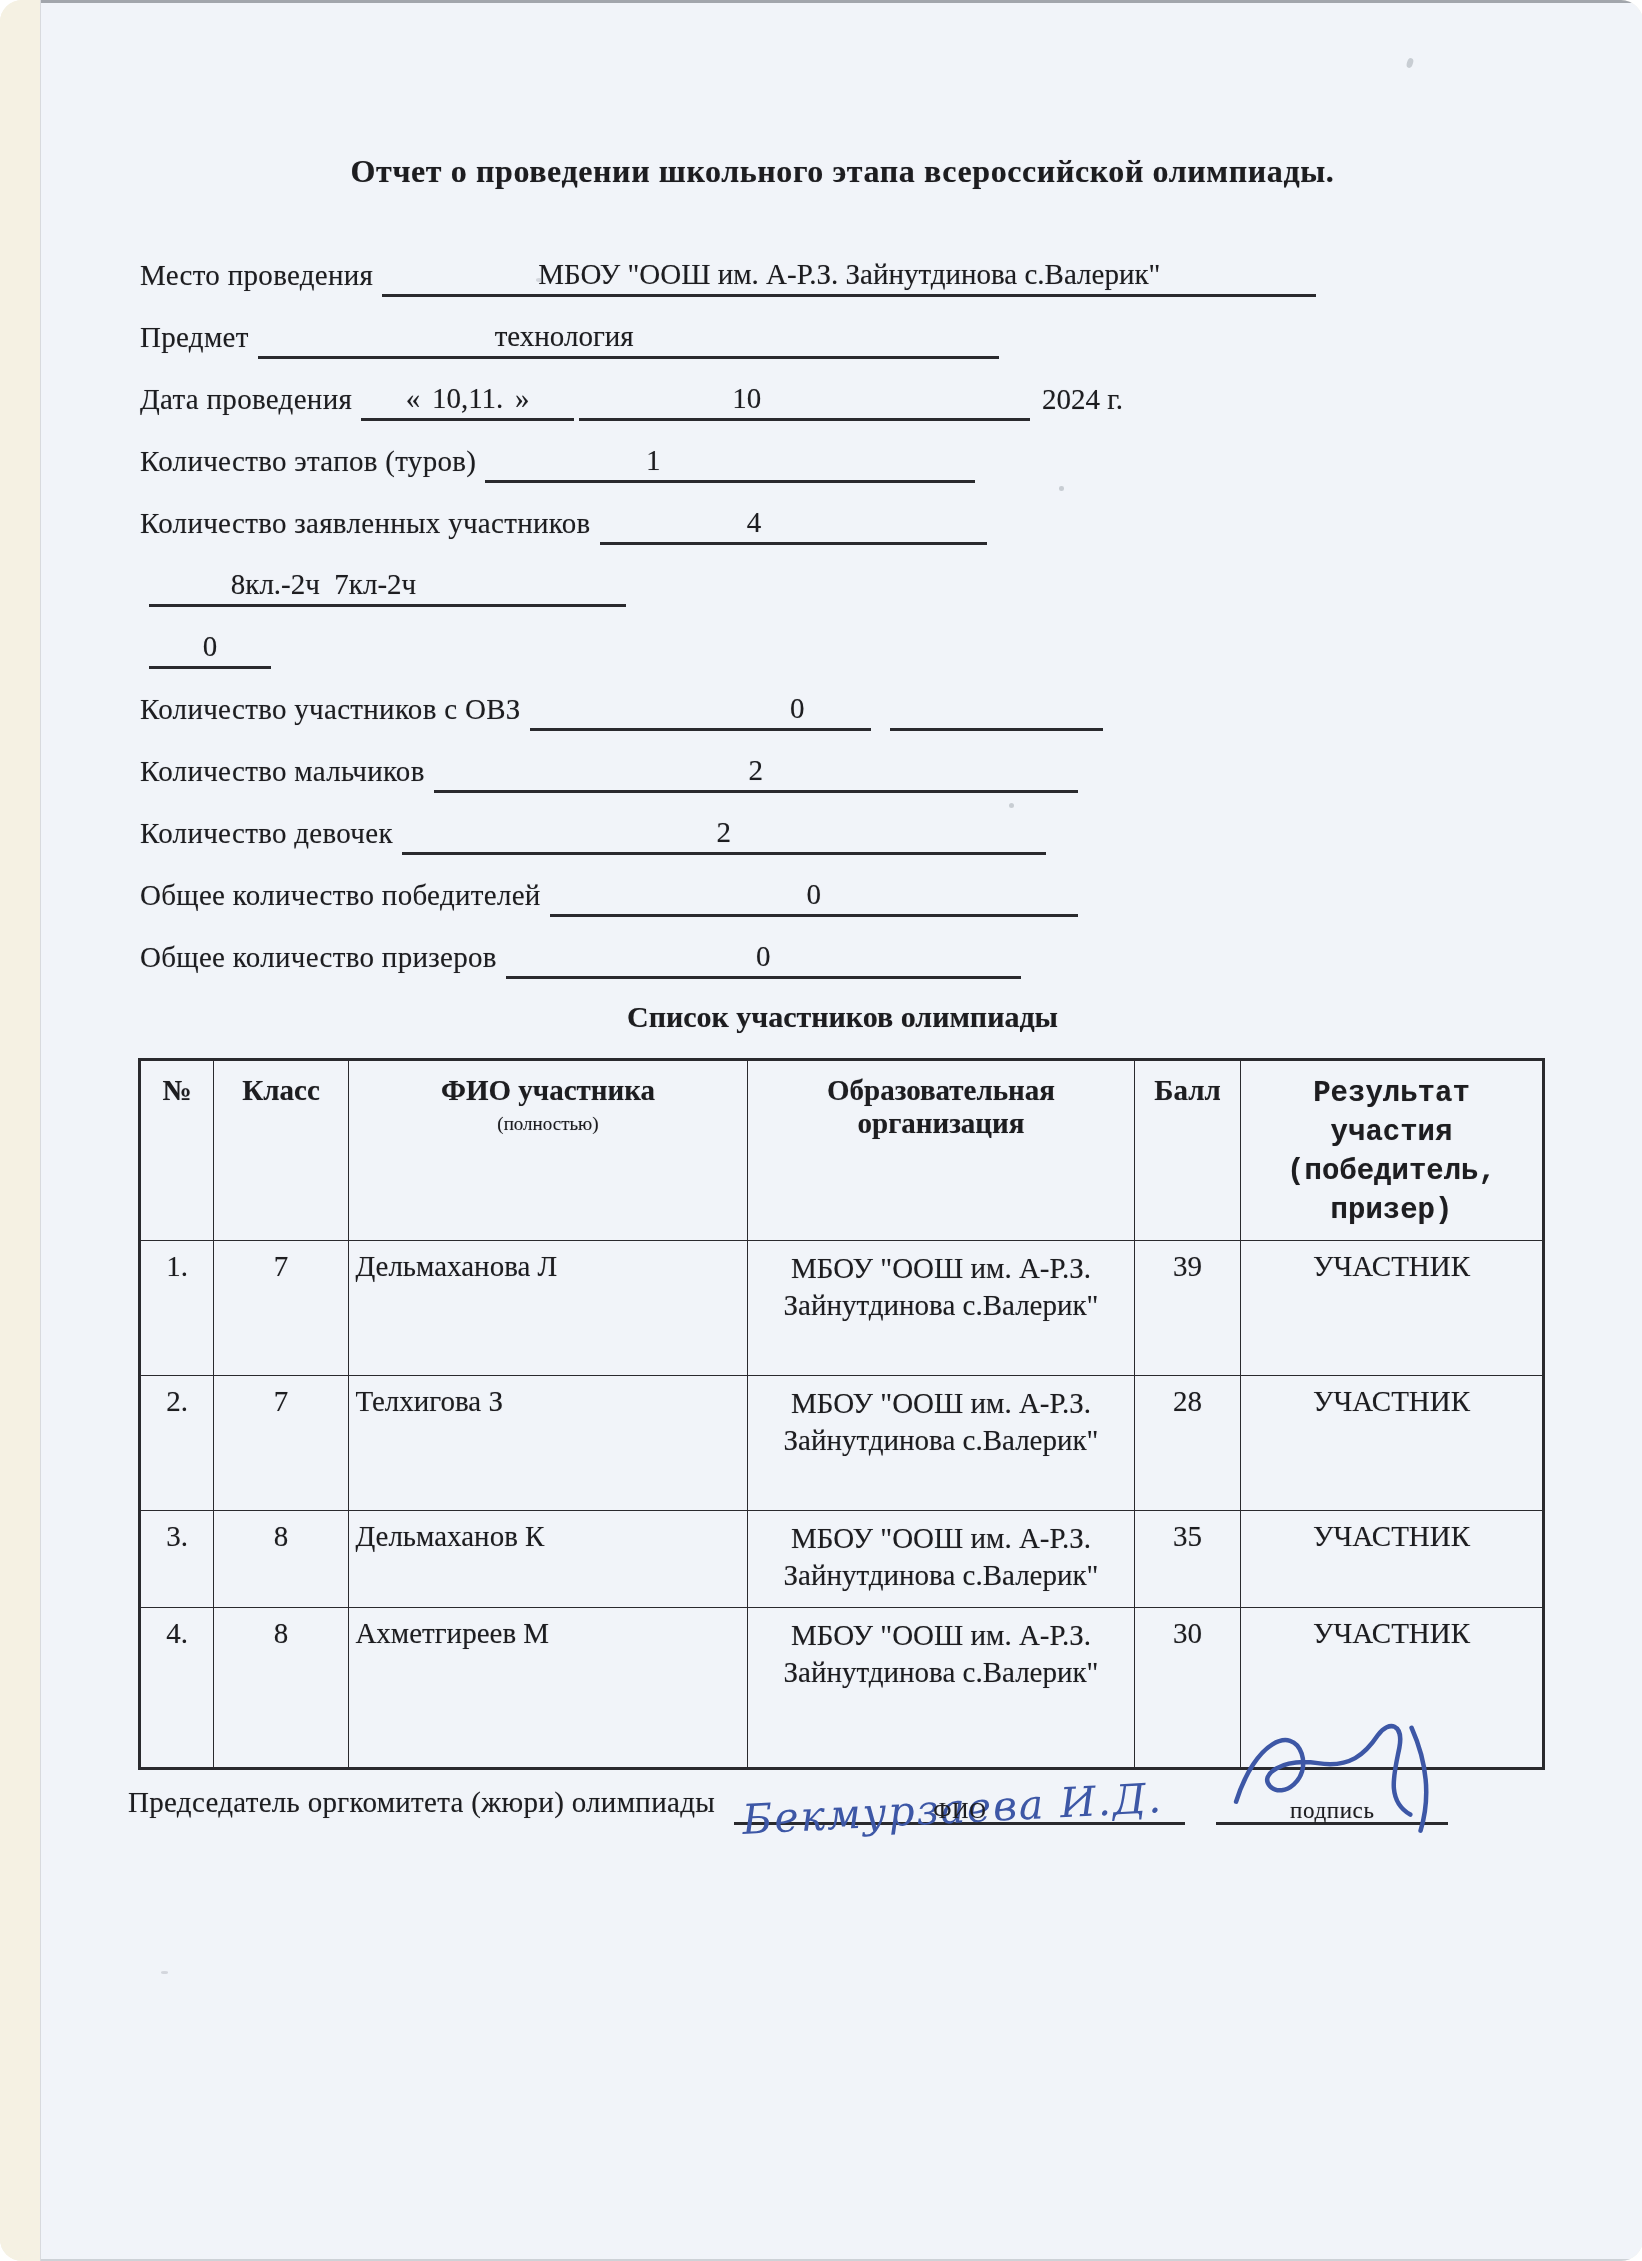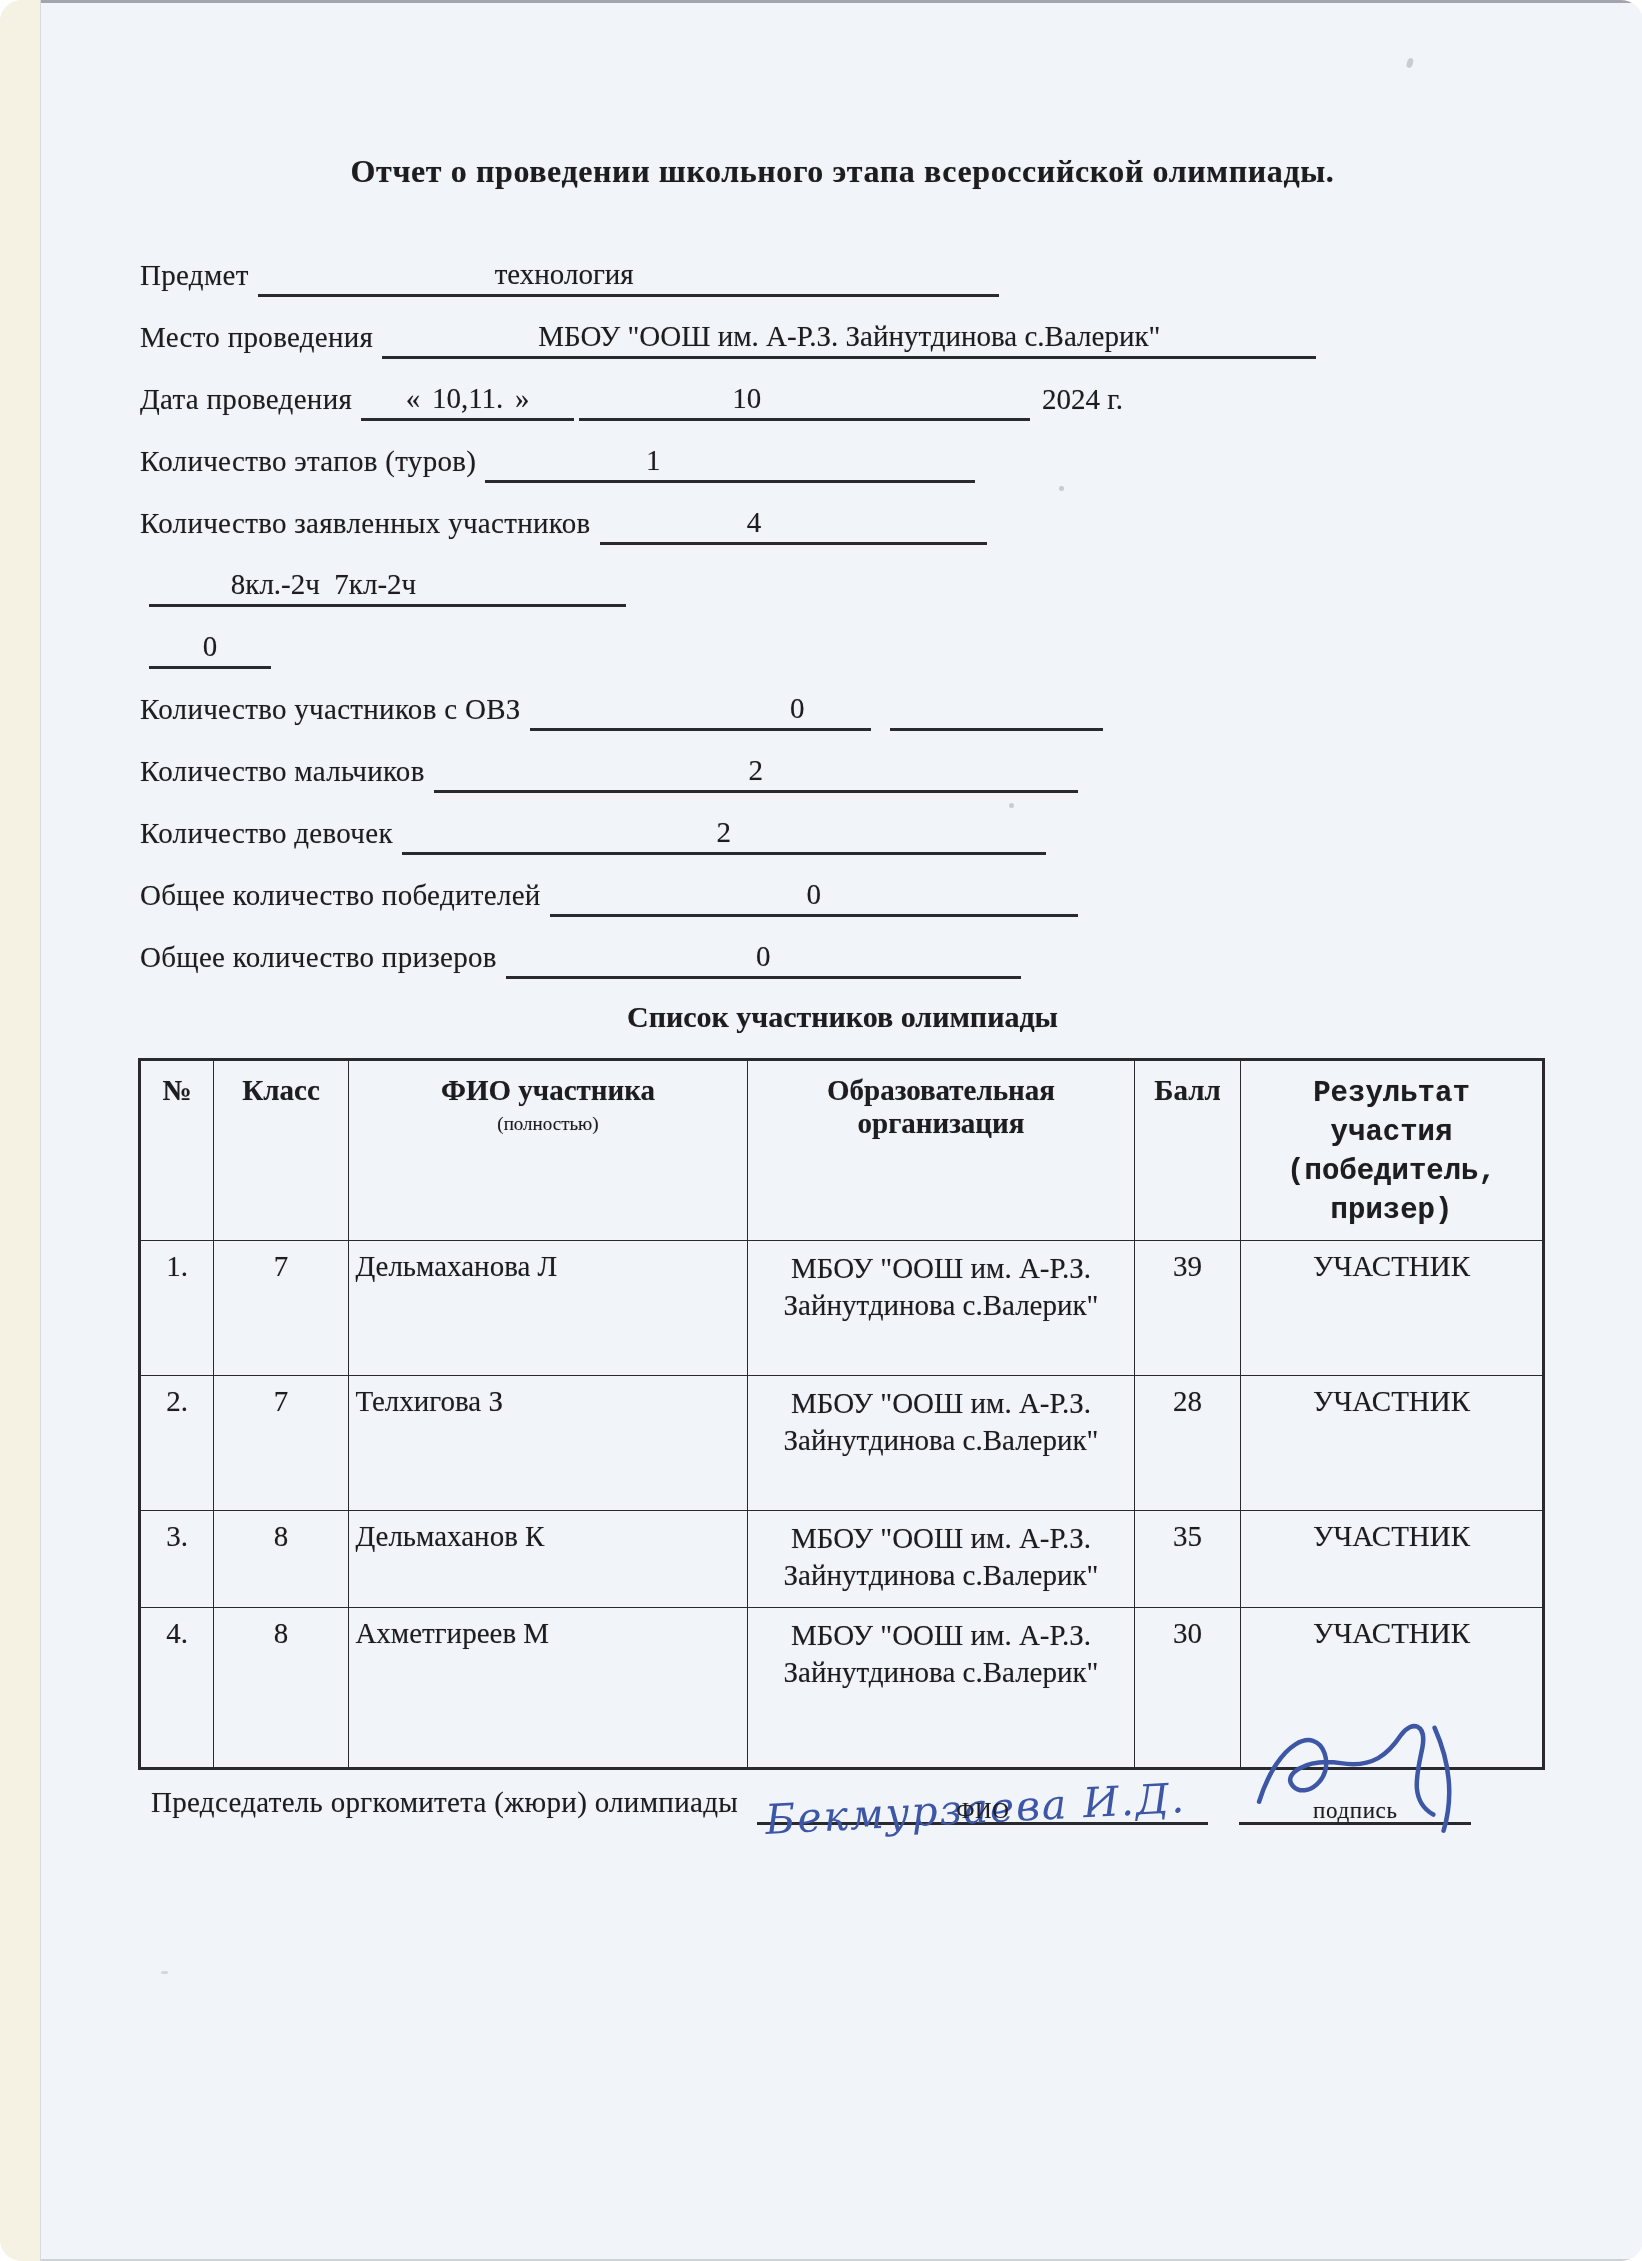--- a/index.html
+++ b/index.html
@@ -31,21 +31,21 @@
             border-collapse:collapse; table-layout:fixed; font-size:29px; }
   .ptable th, .ptable td { border:1.9px solid #2a2a2e; vertical-align:top; padding:9px 6.4px; }
   .ptable { border:3.2px solid #2a2a2e; }
   .ptable th { font-weight:700; text-align:center; padding-top:13px; }
   .subhead { font-weight:400; font-size:19px; margin-top:6.4px; }
   .c-num, .c-grade, .c-org, .c-score, .c-result { text-align:center; }
   .c-name { text-align:left; padding-left:15.5px; }
   .c-org div { line-height:1.3; }
   .hdr-result { line-height:1.35;font-family:Liberation Mono, monospace; }
 
-  .sig-block { position:absolute; top:1786px; left:110px; width:1482px;text-align:center; }
+  .sig-block { position:absolute; top:1786px; left:87px; width:1482px;text-align:center; }
   .sig-row { display:flex; align-items:flex-end; font-size:29px; }
   .sig-label { white-space:pre; padding-bottom:6.4px; letter-spacing:0.3px; }
   .sig-seg { border-bottom:3.2px solid #2a2a2e; position:relative; height:36px; box-sizing:border-box; }
   .sig-seg-name { width:451px; margin-left:19.3px; }
   .sig-seg-sign { width:232px; margin-left:31px; }
   .under-label { position:absolute; top:9px; left:50%; transform:translateX(-50%);
                  font-size:23px; letter-spacing:0.6px; }
   .handwriting { position:absolute; left:7.7px; bottom:-10.3px; white-space:nowrap;
                  font-family:"DejaVu Serif", serif; font-style:italic;
                  font-size:41px; letter-spacing:1.9px; color:#3d57a6;
@@ -62,30 +62,30 @@
 
   <div class="paper">
     <div class="top-edge"></div>
     <div class="bottom-edge"></div>
 
     <div class="doc-title">Отчет о проведении школьного этапа всероссийской олимпиады.</div>
 
     <div class="form">
 
       <div class="fline">
+        <span class="flabel">Место проведения</span>
+        <span class="useg" style="width:934px">
+            <span class="val">МБОУ "ООШ им. А-Р.З. Зайнутдинова с.Валерик"</span>
+          </span>
+      </div>
+
+      <div class="fline">
         <span class="flabel">Предмет</span>
         <span class="useg" style="width:741px">
             <span class="val" style="--vx:-64px">технология</span>
-          </span>
-      </div>
-
-      <div class="fline">
-        <span class="flabel">Место проведения</span>
-        <span class="useg" style="width:934px">
-            <span class="val">МБОУ "ООШ им. А-Р.З. Зайнутдинова с.Валерик"</span>
           </span>
       </div>
 
       <div class="fline">
         <span class="flabel">Дата проведения</span>
         <span class="useg" style="width:213px">
             <span class="qmark">«</span>
             <span class="val">10,11.</span>
             <span class="qmark">»</span>
           </span>

